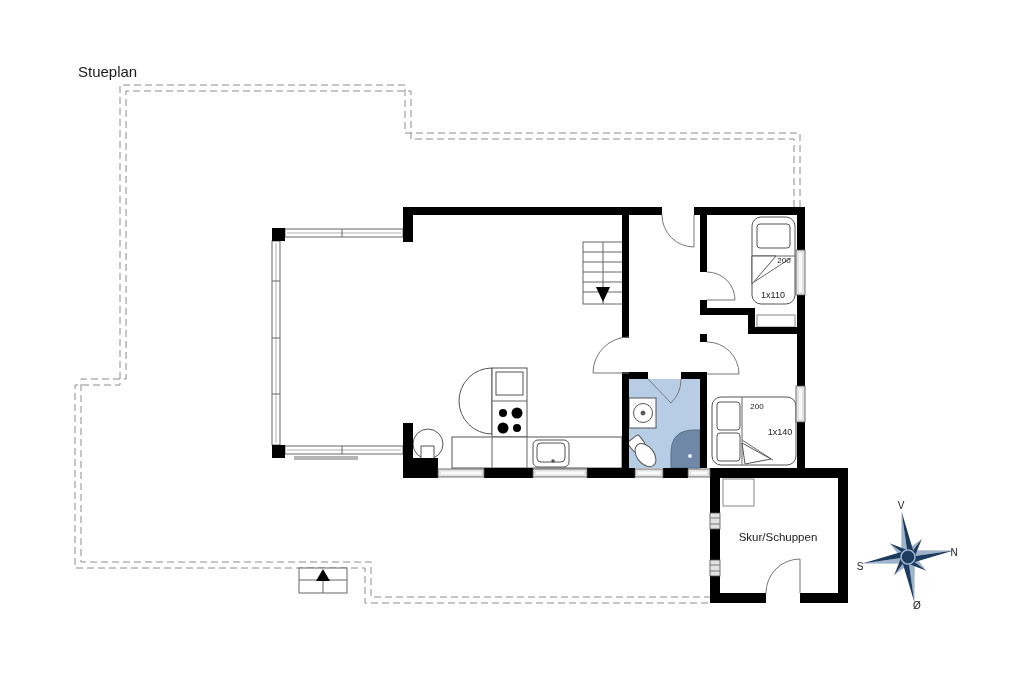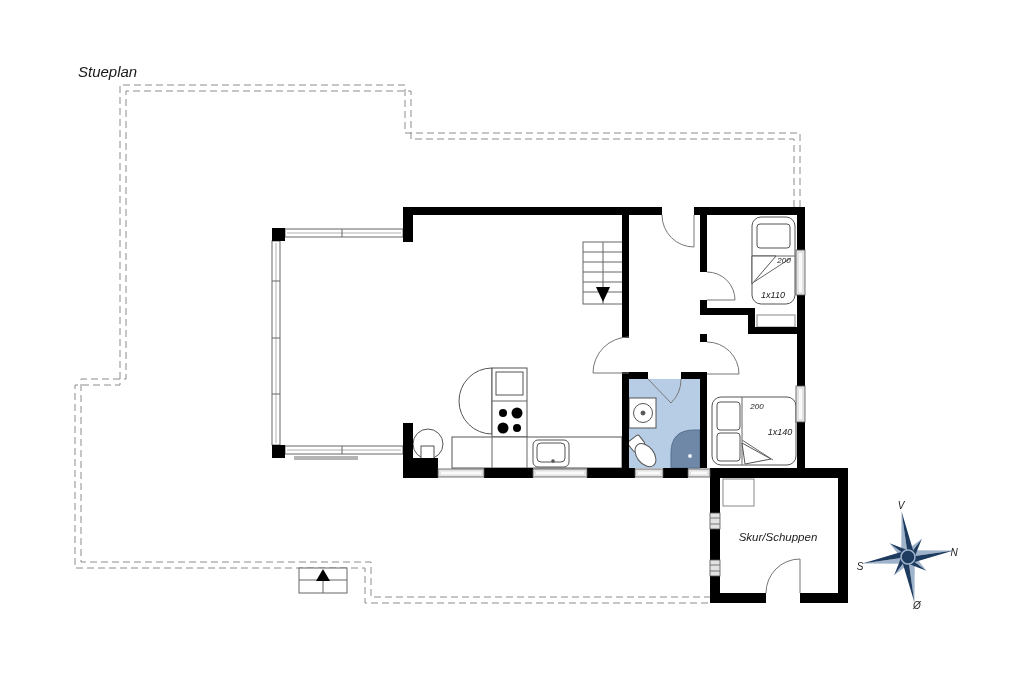--- a/index.html
+++ b/index.html
@@ -1,16 +1,16 @@
 <!DOCTYPE html>
 <html><head>
 <meta charset="utf-8">
 <style>
   html,body{margin:0;padding:0;background:#fff;}
-  #stage{position:relative;width:1024px;height:682px;background:#fff;overflow:hidden;font-style:italic;}
+  #stage{position:relative;width:1024px;height:682px;background:#fff;overflow:hidden;}
   svg{display:block;}
   text{font-family:"Liberation Sans", sans-serif; fill:#1a1a1a;}
   .t15{font-size:15px;}
   .t11{font-size:11.5px;}
   .t10{font-size:10px;}
   .t9{font-size:9px;}
   .t8{font-size:8px;}
   .thin{fill:#ffffff;stroke:#666;stroke-width:1;}
   .inln{stroke:#b0b0b0;stroke-width:1;}
   .div{stroke:#666;stroke-width:1;}

